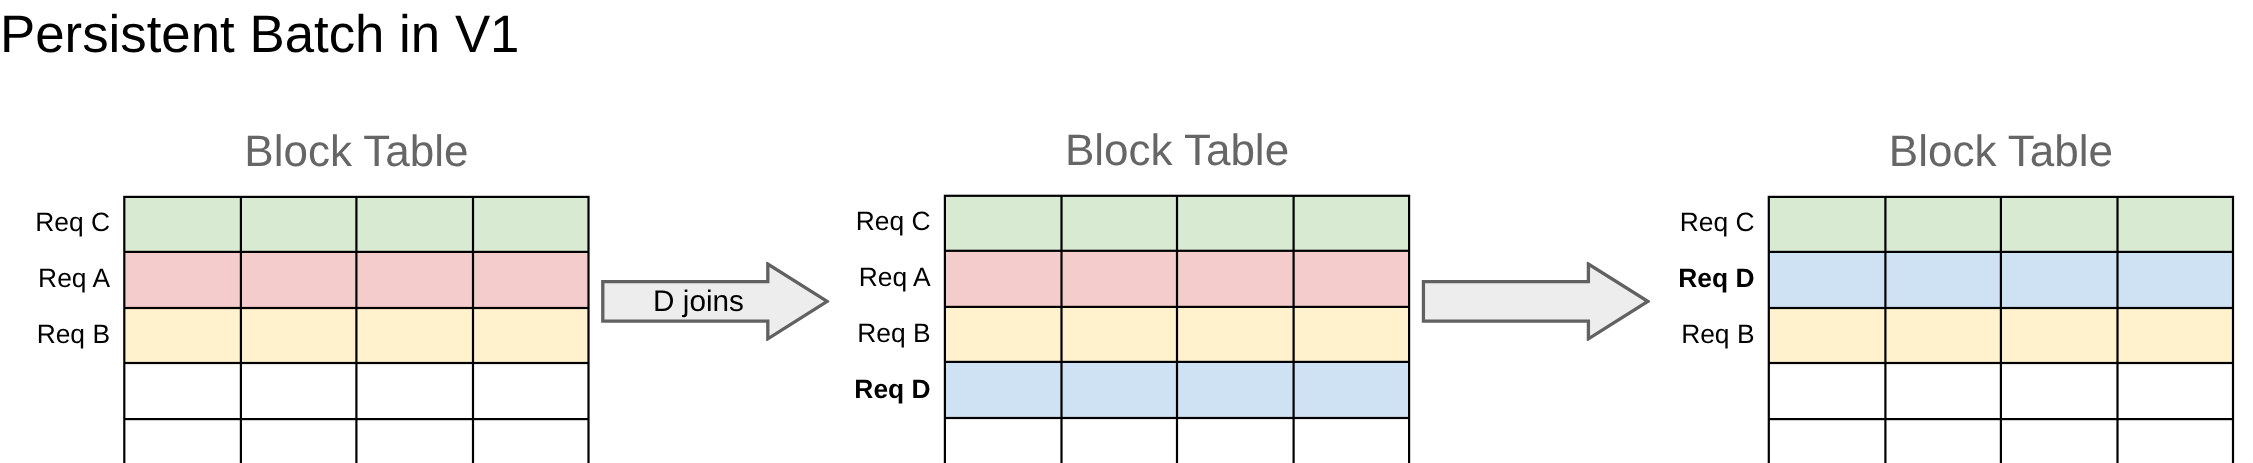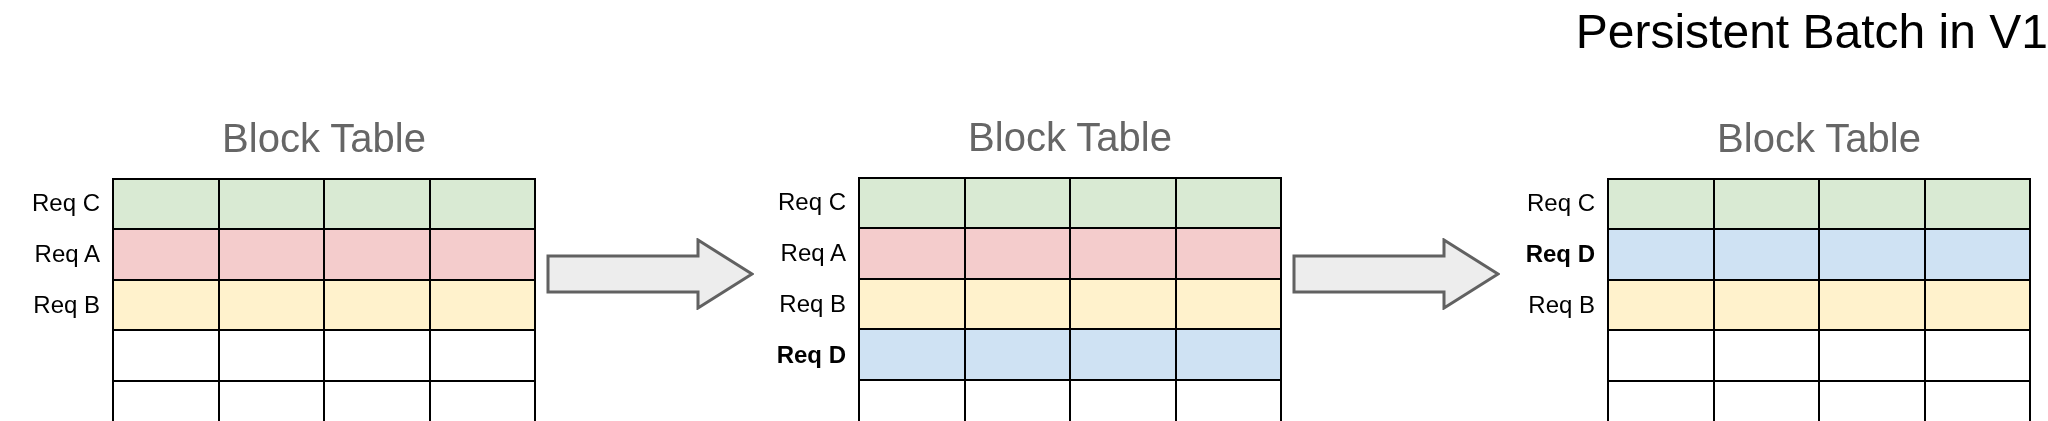--- a/index.html
+++ b/index.html
@@ -7,21 +7,21 @@
     position: relative;
     width: 2048px;
     height: 421px;
     background: #ffffff;
     font-family: "Liberation Sans", sans-serif;
     overflow: hidden;
   }
   .title {
     position: absolute;
     top: 4px; left: 0; right: 0;
-    text-align: right;
+    text-align: left;
     font-size: 48px;
     line-height: 56px;
     color: var(--title-text, #000);
   }
   .panel { position: absolute; width: 424px; height: 254px; }
   #panel-0 { left: 112px;  top: 178px; }
   #panel-1 { left: 858px;  top: 177px; }
   #panel-2 { left: 1607px; top: 178px; }
   .heading {
     position: absolute;
@@ -115,20 +115,21 @@
         <div class="cell" style="background: rgb(255, 255, 255);"></div>
         <div class="cell" style="background: rgb(255, 255, 255);"></div>
         <div class="cell" style="background: rgb(255, 255, 255);"></div>
       </div>
   </div>
 
   <div class="arrow" id="arrow-0">
     <svg viewBox="0 0 208 72">
       <polygon points="2,18 152,18 152,2 206,36 152,70 152,54 2,54" style="fill:var(--arrow-fill,#ededed);stroke:var(--arrow-border,#616161);stroke-width:3;stroke-linejoin:miter"></polygon>
     </svg>
+    <div class="arrow-label">D joins</div>
   </div>
 
   <div class="panel" id="panel-1">
     <div class="heading">Block Table</div>
     <div class="labels">
         <div class="row-label">Req C</div>
         <div class="row-label">Req A</div>
         <div class="row-label">Req B</div>
         <div class="row-label bold">Req D</div>
         <div class="row-label"></div>

